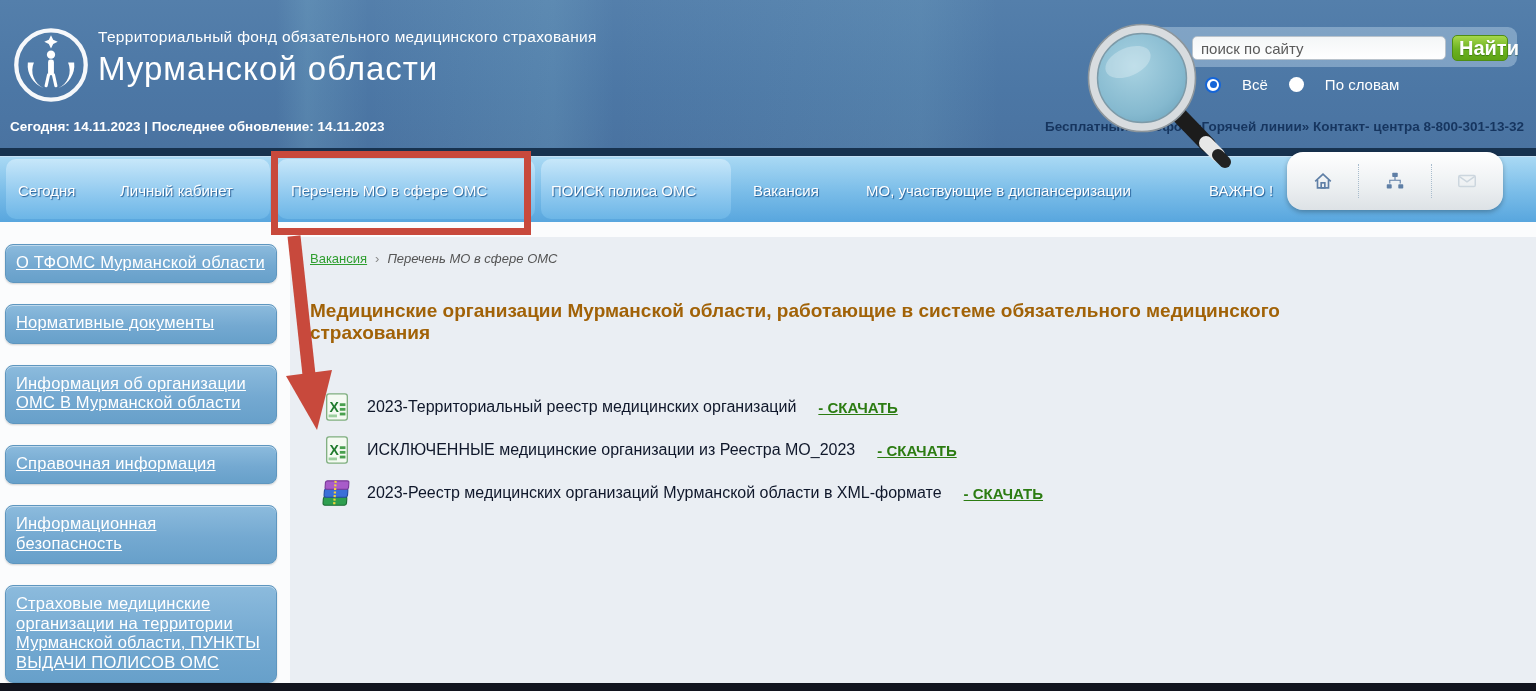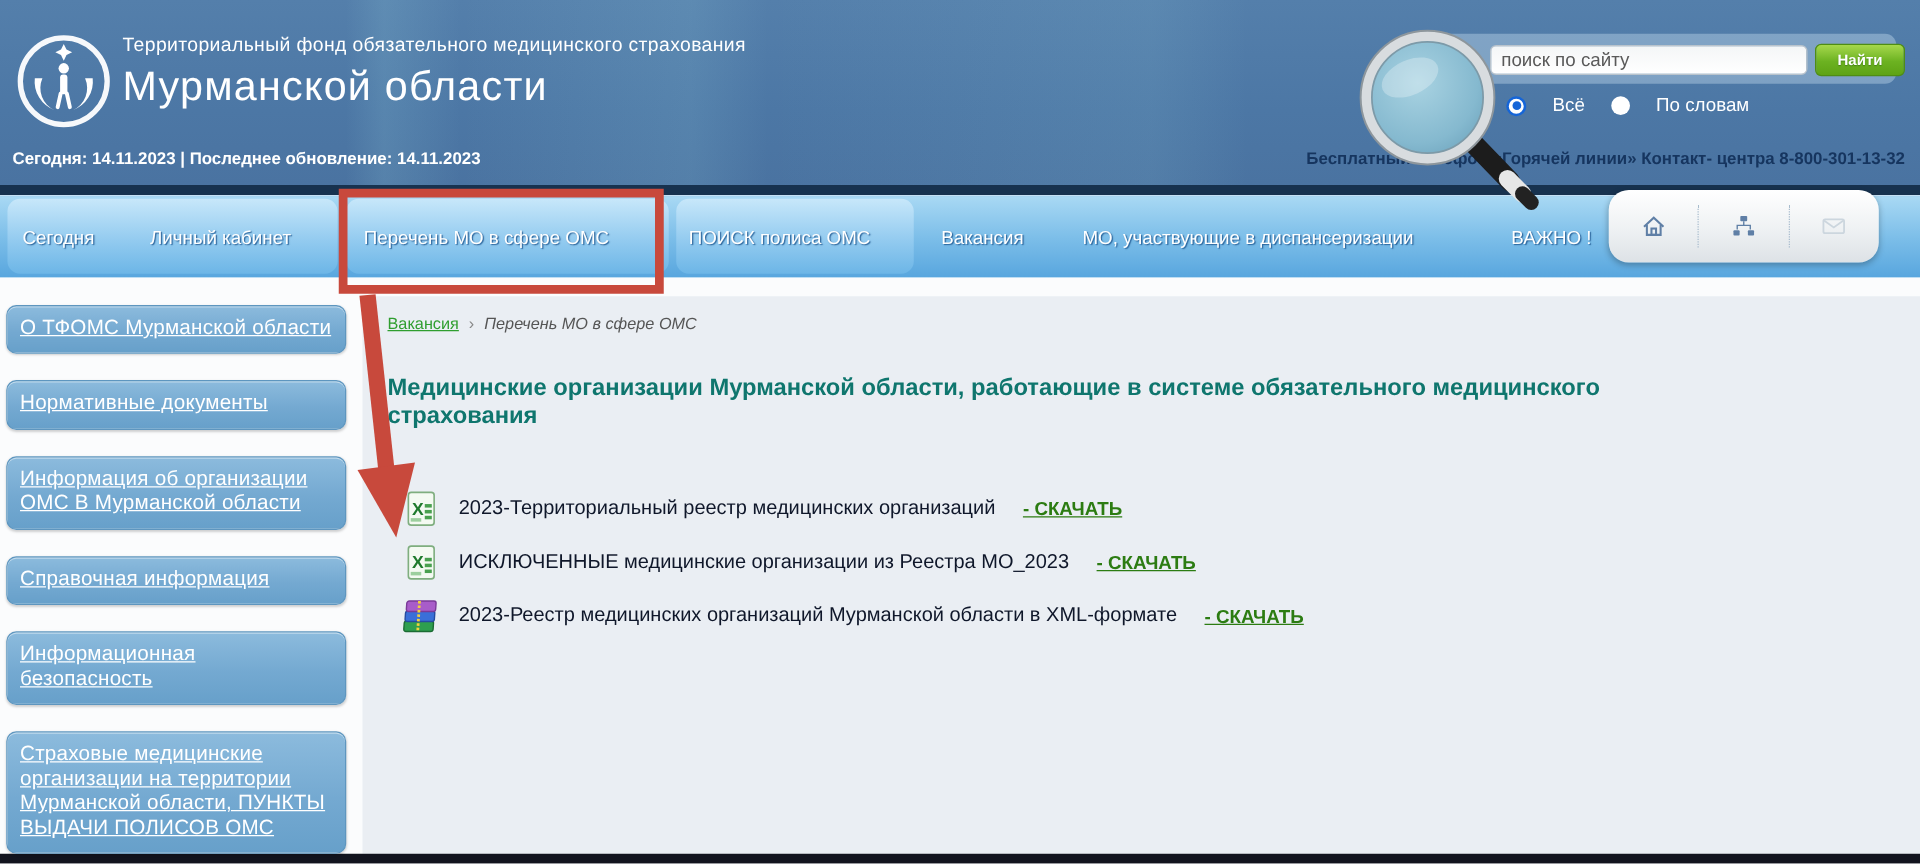--- a/index.html
+++ b/index.html
@@ -21,23 +21,23 @@
   .brand .line2{font-size:33px;letter-spacing:1px;margin-top:4px;font-weight:400;}
   .dateline{position:absolute;left:10px;top:119px;color:#fff;font-size:13.5px;font-weight:600;}
   .hotline{position:absolute;right:12px;top:119px;color:#16355f;font-size:13.5px;font-weight:700;}
 
   
   .search-strip{position:absolute;left:1117px;top:27px;width:400px;height:40px;border-radius:9px;
     background:rgba(220,240,252,.34);}
   .search-input{position:absolute;left:1192px;top:36px;width:236px;height:22px;border:1px solid #b9c3cc;
     border-radius:5px;font-size:15px;color:#444;padding:0 8px;background:linear-gradient(180deg,#f4f6f7,#fff);}
   .search-input::placeholder{color:#5a5a5a;}
-  .search-btn{position:absolute;left:1452px;top:35px;width:72px;height:26px;border-radius:5px;
+  .search-btn{position:absolute;left:1452px;top:35px;width:56px;height:26px;border-radius:5px;
     border:1px solid #4f8d14;background:linear-gradient(180deg,#a6d84c,#6cb221 55%,#5ea315);
-    color:#fff;font-weight:700;font-size:12px;text-shadow:0 1px 1px rgba(0,60,0,.4);cursor:pointer;}
+    color:#fff;font-weight:700;font-size:20px;text-shadow:0 1px 1px rgba(0,60,0,.4);cursor:pointer;}
   .search-radios{position:absolute;left:1205px;top:76px;display:flex;align-items:center;gap:21px;color:#fff;font-size:15px;}
   .radio{width:15px;height:15px;border-radius:50%;background:#fff;display:inline-block;position:relative;}
   .radio.selected{border:2px solid #1565d8;width:12px;height:12px;}
   .radio.selected::after{content:"";position:absolute;left:2.5px;top:2.5px;width:7px;height:7px;border-radius:50%;background:#1565d8;}
   .magnifier{position:absolute;left:1082px;top:18px;width:160px;height:160px;z-index:3;pointer-events:none;}
 
   
   .dark-strip{position:absolute;left:0;top:148px;width:1536px;height:8px;background:#17324f;}
   .nav{position:absolute;left:0;top:156px;width:1536px;height:66px;
     background:linear-gradient(180deg,#a9d9f4 0%,#79bce8 55%,#58a6de 100%);
@@ -62,21 +62,21 @@
     background:linear-gradient(180deg,#8cbbdd 0%,#74a9d1 55%,#67a0ca 100%);
     border:1px solid #5e96bf;box-shadow:inset 0 1px 0 rgba(255,255,255,.45),0 1px 2px rgba(0,0,0,.18);
     color:#fff;font-size:16.5px;line-height:1.18;text-decoration:underline;cursor:pointer;letter-spacing:.2px;}
 
   
   .content{position:absolute;left:290px;top:237px;width:1246px;height:446px;background:#eaeef3;}
   .breadcrumb{position:absolute;left:310px;top:251px;font-size:13px;display:flex;gap:8px;align-items:center;}
   .breadcrumb .home{color:#2f9e2f;text-decoration:underline;cursor:pointer;}
   .breadcrumb .sep{color:#888;}
   .breadcrumb .current{color:#555;font-style:italic;}
-  .page-heading{position:absolute;left:310px;top:300px;width:1060px;font-size:19px;font-weight:700;color:#0f766e;}
+  .page-heading{position:absolute;left:310px;top:300px;width:1060px;font-size:19px;font-weight:700;color:#a16207;}
   .downloads{position:absolute;left:322px;top:392px;display:flex;flex-direction:column;gap:13px;}
   .dl-row{display:flex;align-items:center;gap:15px;height:30px;}
   .dl-row .ficon{width:30px;height:30px;flex:0 0 30px;}
   .dl-label{font-size:16px;font-weight:400;color:#0f172a;white-space:nowrap;}
   .dl-link{font-size:15px;font-weight:700;color:#2c7c12;text-decoration:underline;margin-left:7px;white-space:nowrap;cursor:pointer;}
 
   .bottom-bar{position:absolute;left:0;top:683px;width:1536px;height:8px;background:#12141e;}
 </style>
 </head>
 <body>

